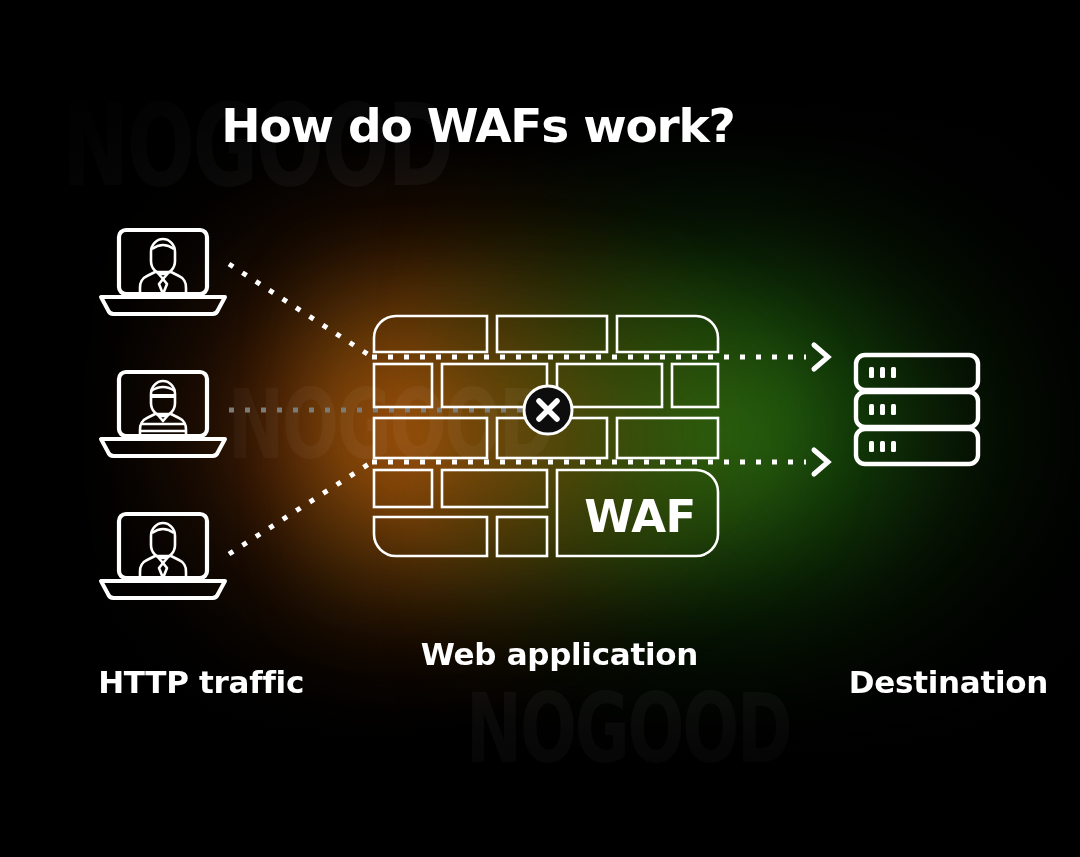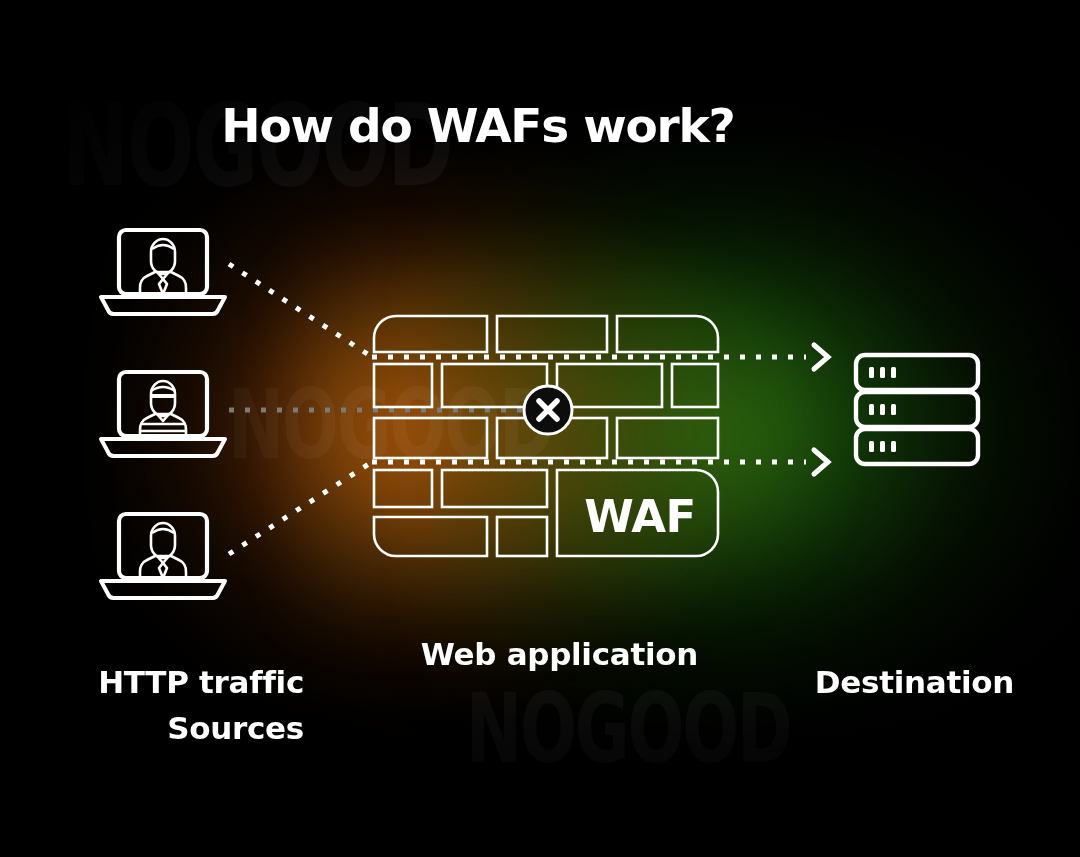--- a/index.html
+++ b/index.html
@@ -119,21 +119,21 @@
     text-align: right;
     font-family: "DejaVu Sans", sans-serif;
     font-weight: 700;
     font-size: 31px;
     line-height: 1.47;
     color: #ffffff;
     letter-spacing: -0.3px;
   }
   .cap-left   { left: 22px;  top: 660px; width: 282px; }
   .cap-mid    { left: 398px; top: 632px; width: 300px; }
-  .cap-right  { left: 752px; top: 660px; width: 262px; }
+  .cap-right  { left: 786px; top: 660px; width: 262px; }
 </style>
 </head>
 <body>
 
 <div id="canvas">
 
   <div class="glow glow-orange"></div>
   <div class="glow glow-green"></div>
   <div class="glow glow-center"></div>
 
@@ -253,21 +253,20 @@
         <rect x="880" y="441" width="5" height="11" rx="1.5"></rect>
         <rect x="891" y="441" width="5" height="11" rx="1.5"></rect>
       </g>
     </g>
   </svg>
 
   <div class="title">How do WAFs work?</div>
 
   <div class="caption cap-left">
     <div>HTTP traffic</div>
-    <div>Sources</div>
   </div>
 
   <div class="caption cap-mid">
     <div>Web application</div>
   </div>
 
   <div class="caption cap-right">
     <div>Destination</div>
   </div>
 

